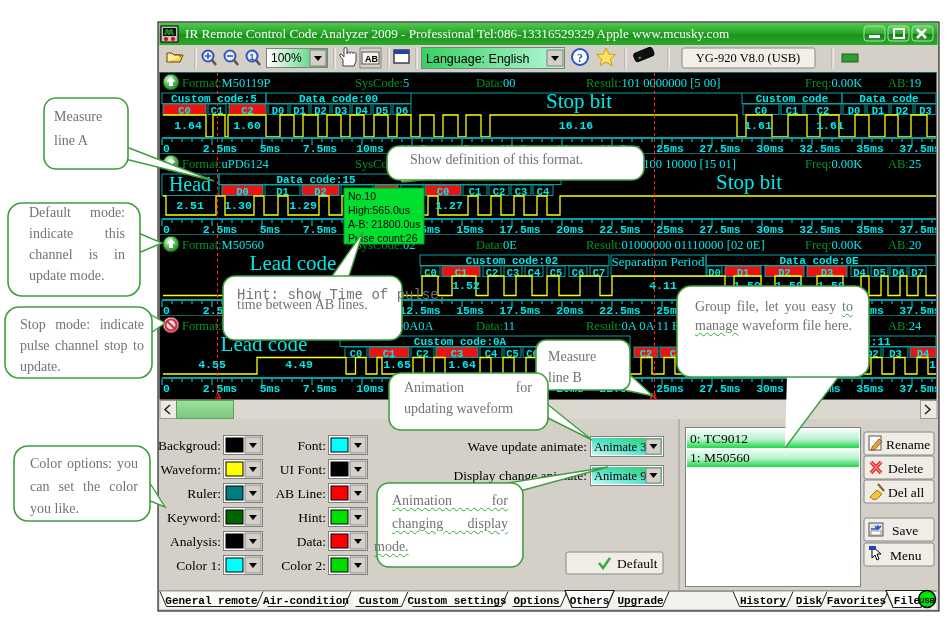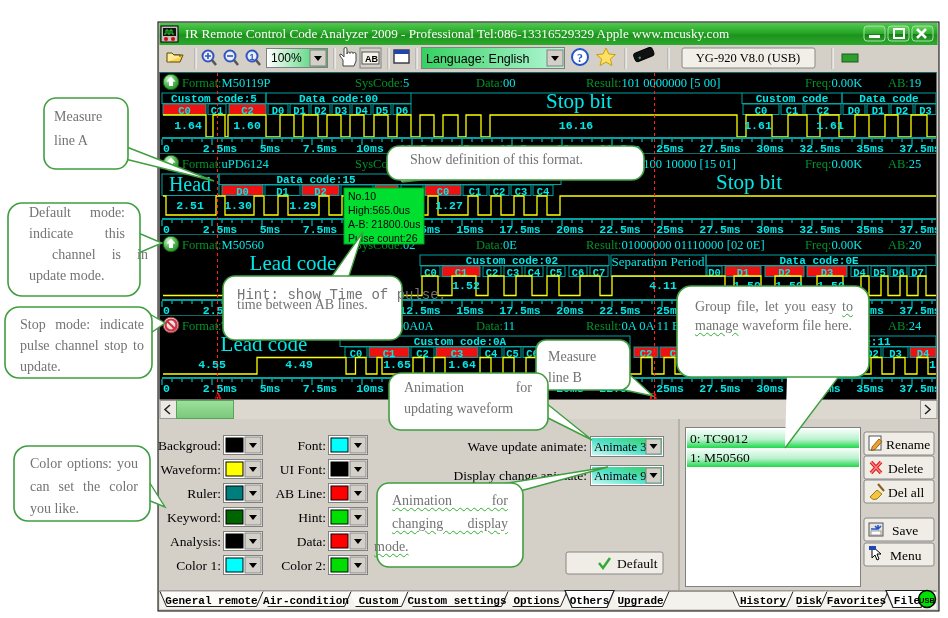--- a/index.html
+++ b/index.html
@@ -607,21 +607,21 @@
 <path d="M495 485 L608 467 L520 491" fill="none" stroke="#3f9e3f" stroke-width="1.4"></path>
 <rect x="377" y="483" width="146" height="84" fill="#ffffff" rx="12" stroke="#3f9e3f" stroke-width="1.6"></rect>
 <path d="M787 375 L840 375 L785 448 Z" fill="#ffffff"></path>
 <path d="M787 375 L840 375 L785 448" fill="none" stroke="#3f9e3f" stroke-width="1.4"></path>
 <rect x="677" y="286" width="192" height="91" fill="#ffffff" rx="14" stroke="#3f9e3f" stroke-width="1.6"></rect>
 </svg>
 <div class="ct" style="left:54px;top:109px;white-space:nowrap;">Measure</div>
 <div class="ct" style="left:54px;top:133px;white-space:nowrap;text-align:right;">line A</div>
 <div class="ct" style="left:29px;top:205px;width:96px;text-align:justify;text-align-last:justify;">Default mode:</div>
 <div class="ct" style="left:29px;top:226px;width:96px;text-align:justify;text-align-last:justify;">indicate this</div>
-<div class="ct" style="left:29px;top:247px;width:96px;text-align:justify;text-align-last:justify;margin-left:23px;">channel is in</div>
+<div class="ct" style="left:29px;top:247px;width:96px;text-align:justify;text-align-last:justify;">channel is in</div>
 <div class="ct" style="left:29px;top:268px;white-space:nowrap;">update mode.</div>
 <div class="ct" style="left:20px;top:317px;width:124px;text-align:justify;text-align-last:justify;">Stop mode: indicate</div>
 <div class="ct" style="left:20px;top:338px;width:124px;text-align:justify;text-align-last:justify;">pulse channel stop to</div>
 <div class="ct" style="left:20px;top:359px;white-space:nowrap;text-align:center;">update.</div>
 <div class="ct" style="left:30px;top:456px;width:108px;text-align:justify;text-align-last:justify;">Color options: you</div>
 <div class="ct" style="left:30px;top:479px;width:108px;text-align:justify;text-align-last:justify;">can set the color</div>
 <div class="ct" style="left:30px;top:501px;white-space:nowrap;">you like.</div>
 <div class="ct" style="left:410px;top:152px;white-space:nowrap;">Show definition of this format.</div>
 <div class="ct" style="left:237px;top:288px;white-space:nowrap;font-family:Liberation Mono, monospace;">Hint: show Time of pulse,</div>
 <div class="ct" style="left:237px;top:297px;white-space:nowrap;">time between AB lines.</div>

